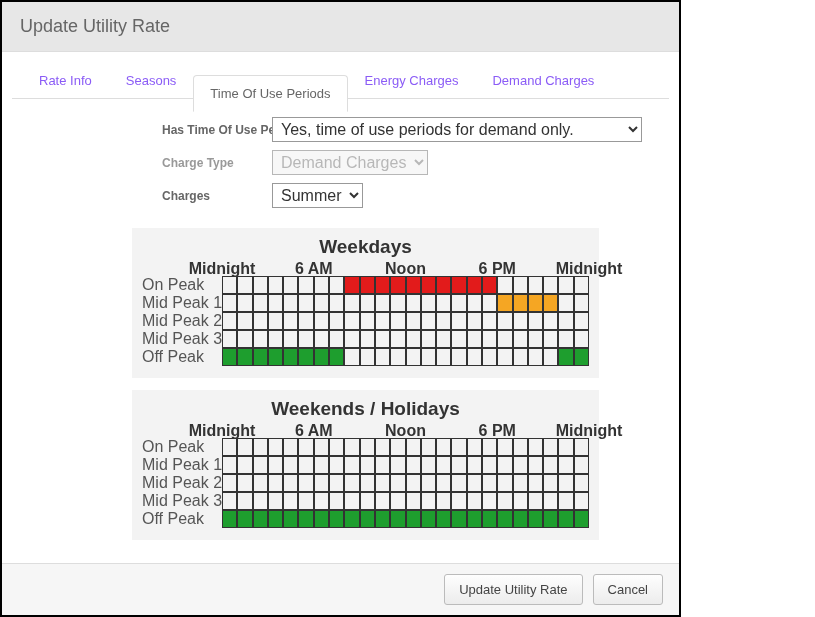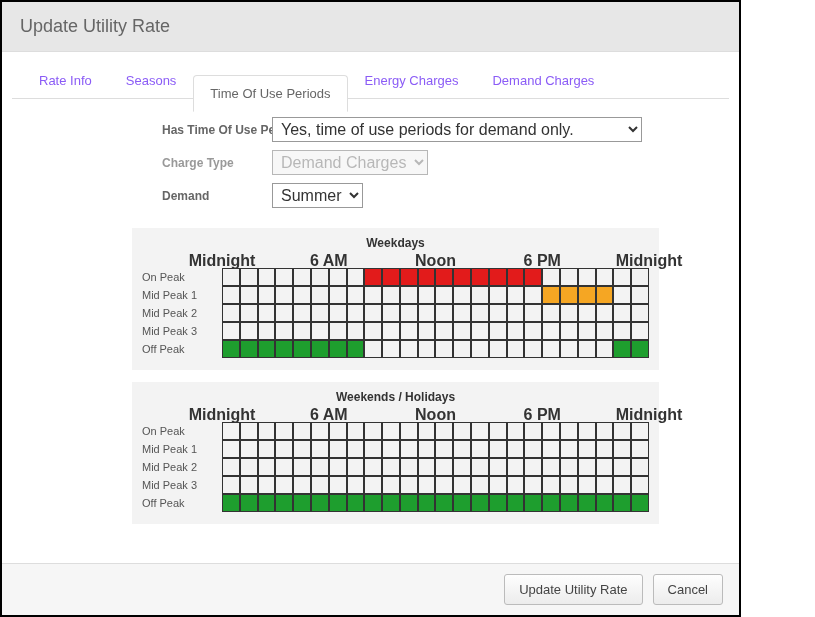--- a/index.html
+++ b/index.html
@@ -4,21 +4,21 @@
 <style>
   * { box-sizing: border-box; }
   body {
     margin: 0;
     font-family: Arial, Helvetica, sans-serif;
     font-size: 13px;
     color: #555;
     background: #fff;
   }
   .window {
-    width: 741px;
+    width: 681px;
     height: 617px;
     border: 2px solid #000;
     display: flex;
     flex-direction: column;
     position: relative;
   }
   .titlebar {
     background: #e7e7e7;
     padding: 14px 18px;
     font-size: 18px;
@@ -92,37 +92,37 @@
   }
   .schedule-block {
     background: #f3f3f3;
     margin: 6px 70px 6px 120px;
     padding: 8px 10px 12px 10px;
   }
   .sched-title {
     text-align: center;
     font-weight: bold;
     color: #333;
-    font-size: 12px;
+    font-size: 19px;
     margin-bottom: 2px;
   }
   .sched-wrap {
     display: flex;
   }
   .row-labels {
     display: flex;
     flex-direction: column;
     justify-content: flex-start;
     margin-top: 16px;
     width: 80px;
   }
   .row-labels div {
     height: 18px;
     line-height: 18px;
-    font-size: 11px;
+    font-size: 16px;
     color: #555;
     text-align: left;
     padding-right: 6px;
     white-space: nowrap;
   }
   .grid-area { flex: 1; }
   .hour-labels {
     position: relative;
     height: 16px;
     font-size: 16px;
@@ -199,21 +199,21 @@
       </div>
       <div class="form-row">
         <div class="form-label" style="color:#999;">Charge Type</div>
         <div class="form-control">
           <select class="disabled" disabled="">
             <option>Demand Charges</option>
           </select>
         </div>
       </div>
       <div class="form-row">
-        <div class="form-label">Demand</div>
+        <div class="form-label">Charges</div>
         <div class="form-control">
           <select>
             <option>Summer</option>
           </select>
         </div>
       </div>
     </div>
 
     <div class="schedule-block">
       <div class="sched-title">Weekdays</div>

